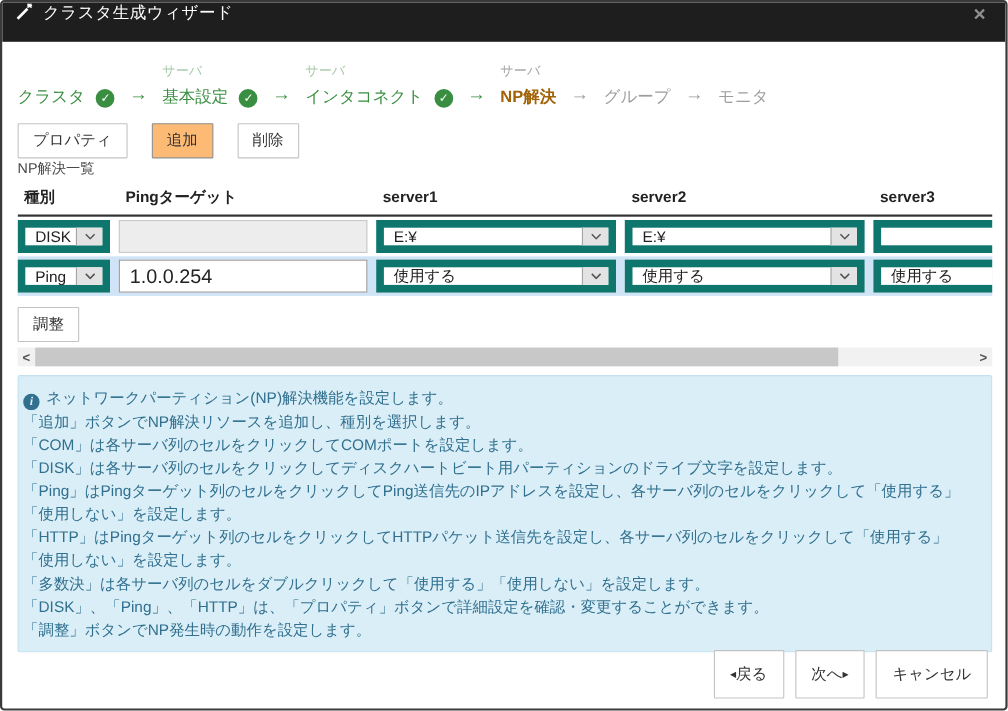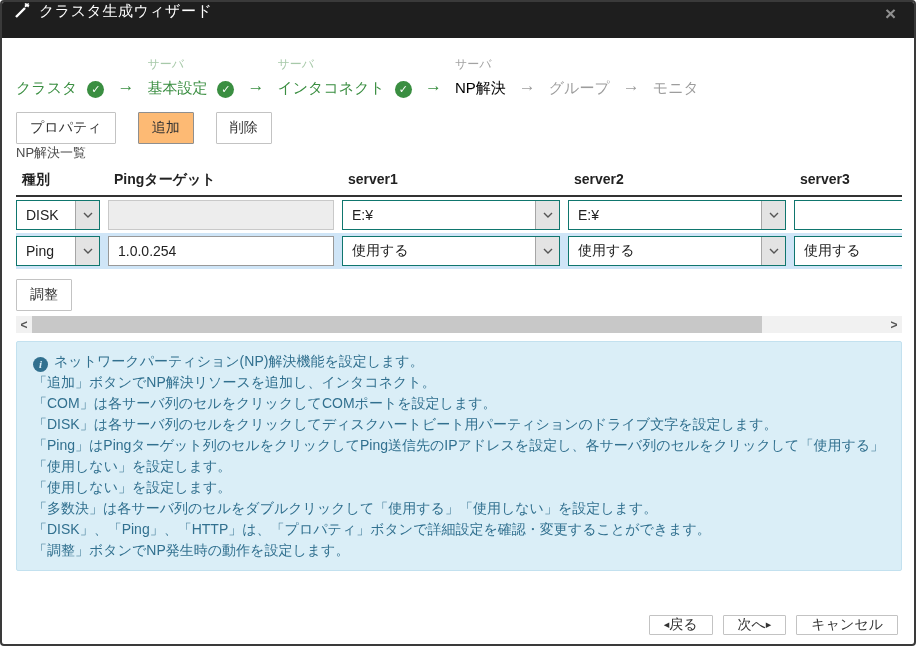--- a/index.html
+++ b/index.html
@@ -24,21 +24,21 @@
 
   .content{ padding:10px 14px 0 14px; position:relative; }
 
   
   .steps{ display:flex; align-items:flex-end; gap:13px; margin-top:8px; font-size:15px; }
   .step{ display:flex; flex-direction:column; }
   .step .top{ font-size:12px; height:18px; color:#a7c9a9; }
   .step.future .top, .step.current .top{ color:#a3a3a3; }
   .step .nm{ display:flex; align-items:flex-end; gap:10px; height:24px; }
   .step.done .nm{ color:#3a8e41; }
-  .step.current .nm{ color:#000000; font-weight:normal; }
+  .step.current .nm{ color:#a16207; font-weight:bold; }
   .step.future .nm{ color:#9d9d9d; }
   .check{
     width:17px; height:17px; border-radius:50%; background:#3a8e41; color:#fff;
     font-size:11px; display:flex; align-items:center; justify-content:center; font-weight:bold;
   }
   .sarrow{ height:24px; display:flex; align-items:center; font-size:17px; font-weight:bold; }
   .sarrow.g{ color:#3a8e41; } .sarrow.n{ color:#9d9d9d; }
 
   
   .btn{
@@ -56,53 +56,53 @@
           padding:5px 0 6px 0; border-bottom:2px solid #333; width:1010px; }
   .ghead .hc{ padding-left:6px; }
   .hc1{ width:92px; } .hc2{ width:234px; } .hc3,.hc4,.hc5{ width:226px; }
 
   .grow{ display:flex; align-items:center; width:1014px; padding:3px; margin-left:-3px; }
   .grow.hl{ background:#cfe5f7; }
   .gcell{ padding-right:8px; }
   .c1{ width:92px; } .c2{ width:234px; } .c3,.c4,.c5{ width:226px; }
 
   .sel{ display:flex; align-items:stretch; height:30px; background:#fff;
-        border:1px solid #0f766e; cursor:pointer; }
+        border:7px solid #0f766e; cursor:pointer; }
   .sel .txt{ flex:1; font-size:14px; color:#222; display:flex; align-items:center; padding:0 9px;
              white-space:nowrap; overflow:hidden; }
   .sel .arr{ width:24px; background:#e3e3e3; border-left:1px solid #a6a6a6;
              display:flex; align-items:center; justify-content:center; }
-  .tin{ width:100%; height:30px; border:1px solid #999; background:#fff; font-size:14px;
+  .tin{ width:100%; height:30px; border:1px solid #999; background:#fff; font-size:18px;
         padding:0 9px; font-family:inherit; color:#222; }
   .tin.dis{ background:#ededed; border-color:#c9c9c9; }
 
   .tune-row{ margin-top:10px; }
 
   
   .hscroll{ margin-top:5px; width:886px; height:17px; background:#f1f1f1; position:relative; }
   .hs-arrow{ position:absolute; top:0; width:16px; height:17px; display:flex; align-items:center;
              justify-content:center; color:#555; font-size:12px; font-weight:bold; cursor:pointer; }
   .hs-left{ left:0; } .hs-right{ right:0; }
   .hs-thumb{ position:absolute; left:16px; top:0; width:730px; height:17px; background:#c8c8c8; cursor:pointer; }
 
   
   .info{
     margin-top:8px; width:886px; background:#daeef7; border:1px solid #c3e1ef;
-    border-radius:2px; padding:9px 16px; color:#31708f; font-size:14px; line-height:1.5;
+    border-radius:2px; padding:9px 4px; color:#31708f; font-size:14px; line-height:1.5;
   }
   .info-line{ white-space:nowrap; overflow:hidden; }
   .info-icon{
     display:inline-flex; width:15px; height:15px; border-radius:50%; background:#31708f;
     color:#daeef7; font-size:11px; font-weight:bold; align-items:center; justify-content:center;
     margin-right:6px; vertical-align:-2px; font-family:"Liberation Serif",serif; font-style:italic;
   }
 
   
   .footer{ position:absolute; right:16px; bottom:9px; display:flex; gap:10px; }
-  .footer .btn{ padding:0 14px; }
+  .footer .btn{ padding:12px 14px; }
   .tri{ font-size:11px; vertical-align:1px; }
 </style>
 </head>
 <body>
 
 <div class="dialog">
 
   <div class="titlebar">
     <span class="wand">
       <svg width="17" height="17" viewBox="0 0 17 17">
@@ -273,25 +273,26 @@
     </div>
 
     <div class="hscroll">
       <span class="hs-arrow hs-left">&lt;</span>
       <span class="hs-thumb"></span>
       <span class="hs-arrow hs-right">&gt;</span>
     </div>
 
     <div class="info">
       <div class="info-line"><span class="info-icon">i</span><span>ネットワークパーティション(NP)解決機能を設定します。</span></div>
-      <div class="info-line">「追加」ボタンでNP解決リソースを追加し、インタコネクト。</div>
+      <div class="info-line">「追加」ボタンでNP解決リソースを追加し、種別を選択します。</div>
       <div class="info-line">「COM」は各サーバ列のセルをクリックしてCOMポートを設定します。</div>
       <div class="info-line">「DISK」は各サーバ列のセルをクリックしてディスクハートビート用パーティションのドライブ文字を設定します。</div>
       <div class="info-line">「Ping」はPingターゲット列のセルをクリックしてPing送信先のIPアドレスを設定し、各サーバ列のセルをクリックして「使用する」</div>
       <div class="info-line">「使用しない」を設定します。</div>
+      <div class="info-line">「HTTP」はPingターゲット列のセルをクリックしてHTTPパケット送信先を設定し、各サーバ列のセルをクリックして「使用する」</div>
       <div class="info-line">「使用しない」を設定します。</div>
       <div class="info-line">「多数決」は各サーバ列のセルをダブルクリックして「使用する」「使用しない」を設定します。</div>
       <div class="info-line">「DISK」、「Ping」、「HTTP」は、「プロパティ」ボタンで詳細設定を確認・変更することができます。</div>
       <div class="info-line">「調整」ボタンでNP発生時の動作を設定します。</div>
     </div>
 
   </div>
 
   <div class="footer">
     <button class="btn"><span class="tri">◂</span><span>戻る</span></button>

